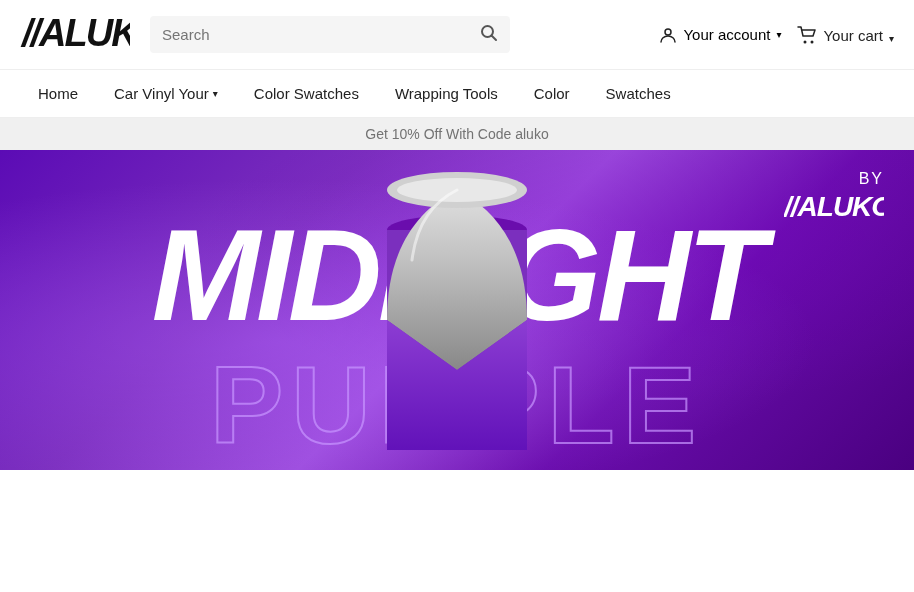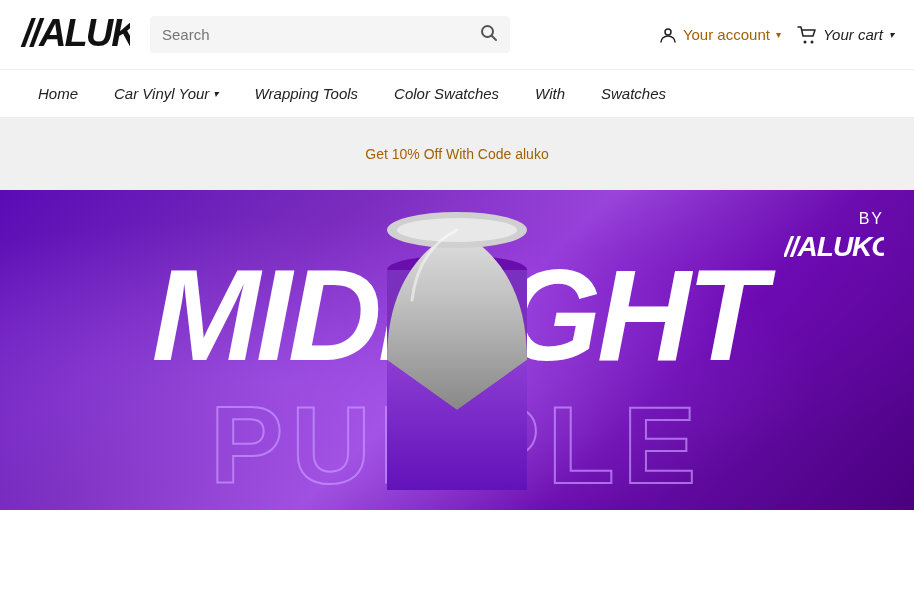--- a/index.html
+++ b/index.html
@@ -64,32 +64,31 @@
       gap: 16px;
     }
     .account-btn {
       display: flex;
       align-items: center;
       gap: 6px;
       background: none;
       border: none;
       cursor: pointer;
       font-size: 15px;
-      color: #a16207;
+      color: #000000;
     }
     .cart-btn {
       display: flex;
-      align-items: center;
+      align-items: flex-end;
       gap: 6px;
       background: none;
       border: none;
       cursor: pointer;
       font-size: 15px;
       color: #222;
-      font-style: italic;
     }
     .chevron-down {
       font-size: 10px;
     }
 
     
     .nav {
       background: #fff;
       border-bottom: 1px solid #eee;
       display: flex;
@@ -101,30 +100,29 @@
       padding: 0 18px;
       height: 48px;
       display: flex;
       align-items: center;
       font-size: 15px;
       color: #222;
       cursor: pointer;
       text-decoration: none;
       gap: 4px;
       white-space: nowrap;
-      font-style: italic;
     }
 
     
     .promo-banner {
       background: #f0f0f0;
       text-align: center;
-      padding: 28px;
+      padding: 8px;
       font-size: 14px;
-      color: #a16207;
+      color: #737373;
     }
 
     
     .hero {
       width: 914px;
       height: 320px;
       background: linear-gradient(135deg, #5b0bb5 0%, #7b2fbe 30%, #9d4edd 50%, #6a0dad 70%, #4a0080 100%);
       position: relative;
       overflow: hidden;
       display: flex;
@@ -256,27 +254,27 @@
 
 <nav class="nav">
   <a class="nav-item">
     <span>Home</span>
   </a>
   <a class="nav-item">
     <span>Car Vinyl Your</span>
     <span style="font-size:10px;">▾</span>
   </a>
   <a class="nav-item">
+    <span>Color Swatches</span>
+  </a>
+  <a class="nav-item">
     <span>Wrapping Tools</span>
   </a>
   <a class="nav-item">
-    <span>Color Swatches</span>
-  </a>
-  <a class="nav-item">
-    <span>With</span>
+    <span>Color</span>
   </a>
   <a class="nav-item">
     <span>Swatches</span>
   </a>
 </nav>
 
 <div class="promo-banner">
   <span>Get 10% Off With Code aluko</span>
 </div>
 

